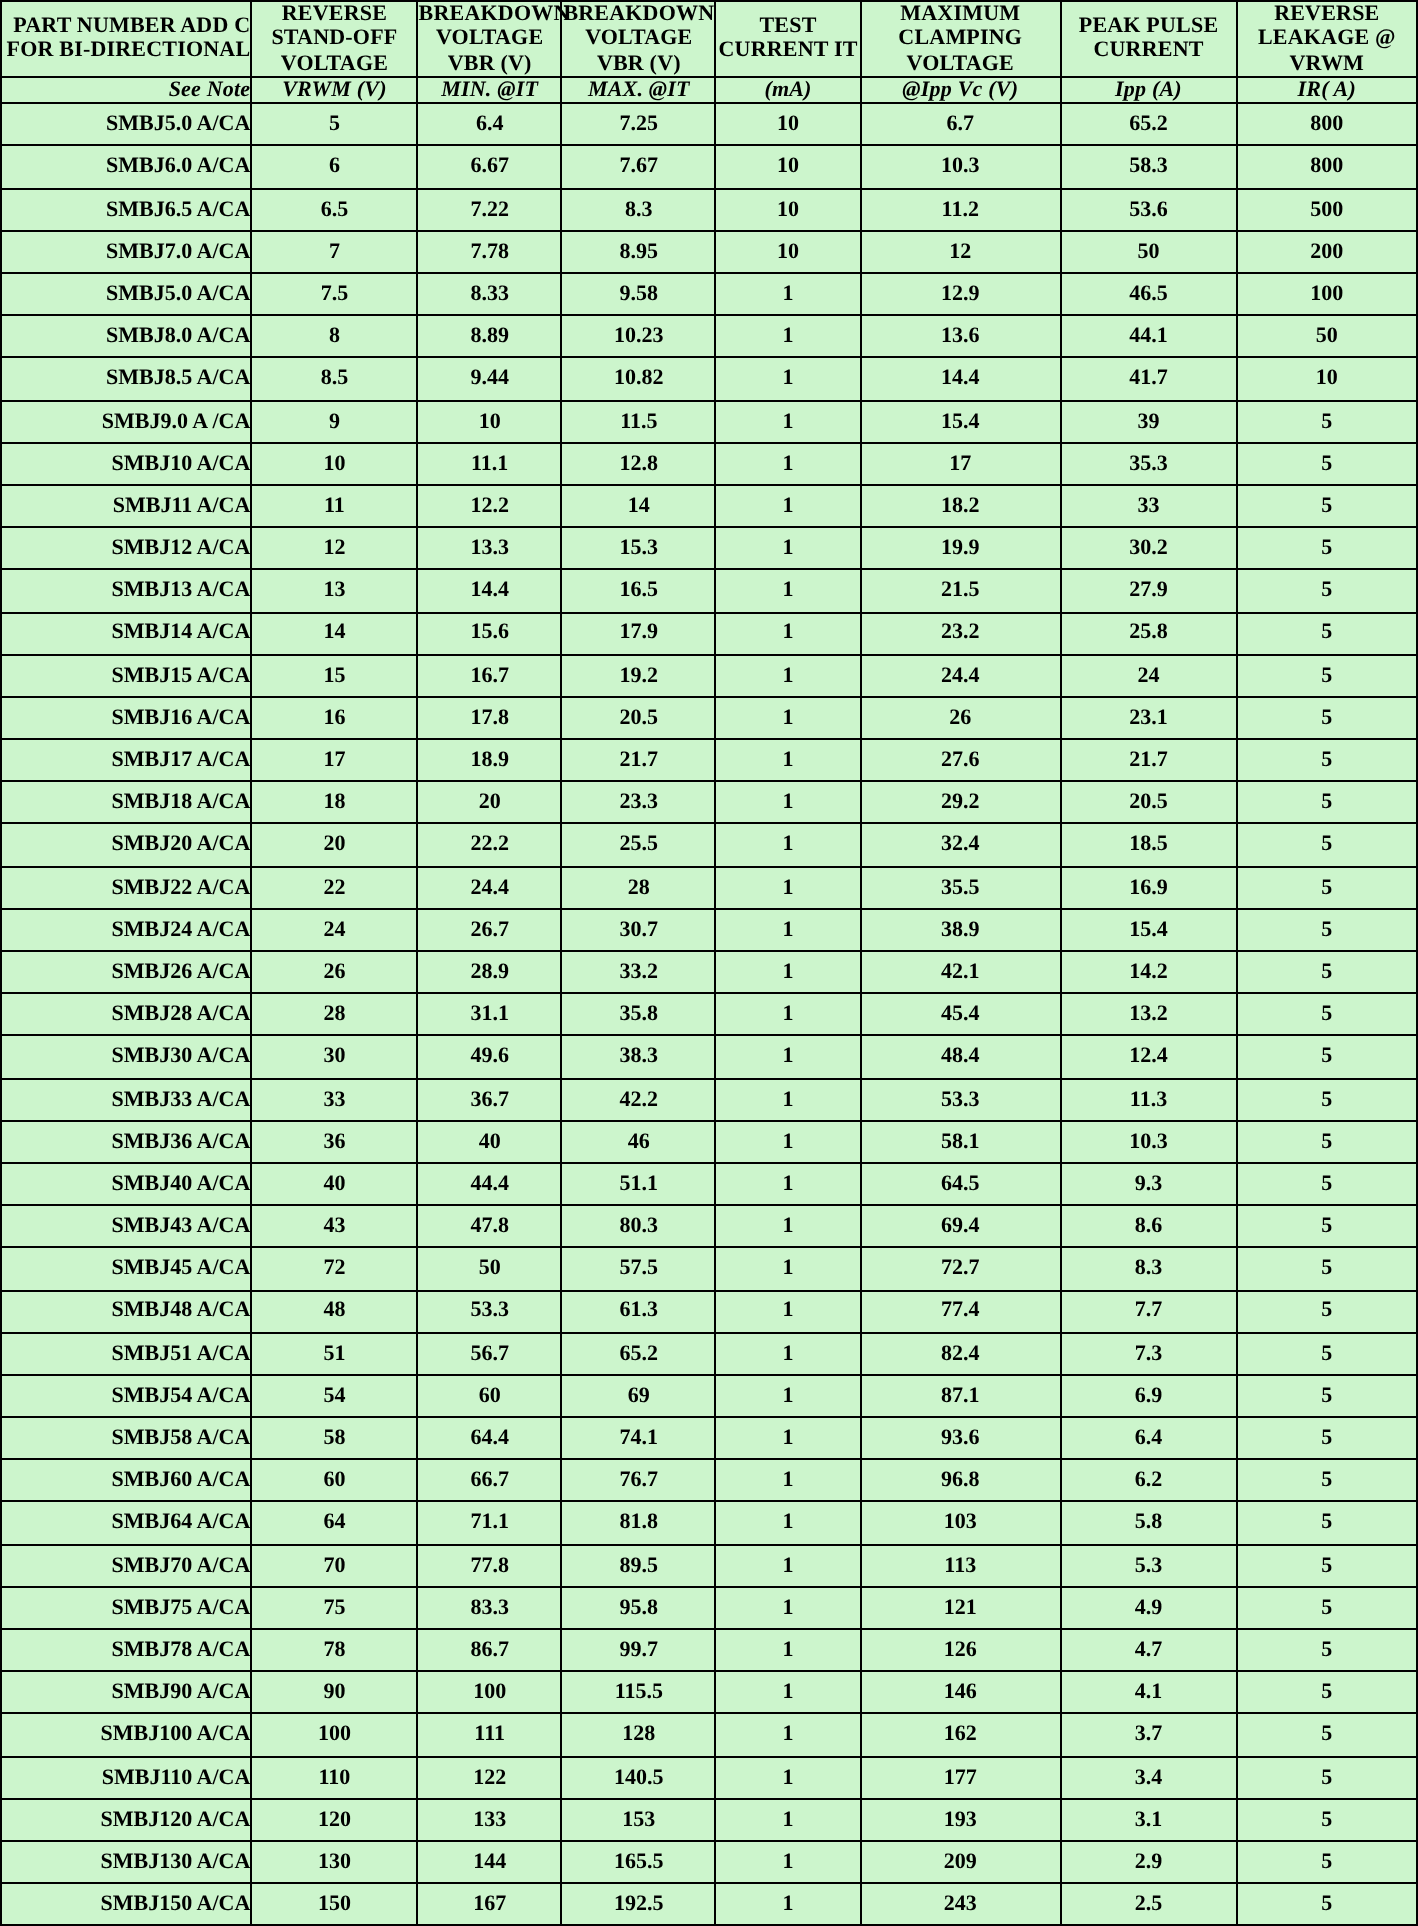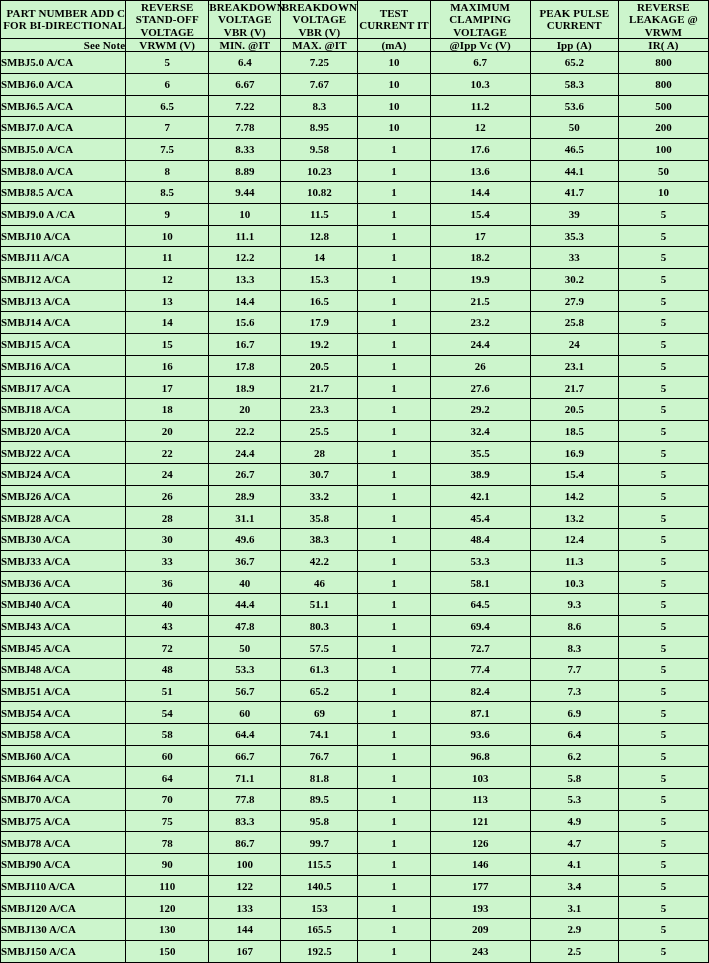--- a/index.html
+++ b/index.html
@@ -37,29 +37,30 @@
     letter-spacing: 0.1px;
   }
   thead th.left-head {
     text-align: right;
     padding-left: 4px;
   }
   tr.unit-row th {
     background: #ccf5cc;
     font-size: 11px;
     padding: 3px 1px;
+    font-style: italic;
   }
   tbody td {
     background: #ccf5cc;
     text-align: center;
     vertical-align: middle;
     height: 20.2px;
   }
   tbody td.part {
-    text-align: left;
+    text-align: right;
     padding-left: 5px;
   }
   
   col.c0 { width: 125px; }
   col.c1 { width: 83px; }
   col.c2 { width: 72px; }
   col.c3 { width: 77px; }
   col.c4 { width: 72px; }
   col.c5 { width: 100px; }
   col.c6 { width: 88px; }
@@ -141,21 +142,21 @@
         <td>12</td>
         <td>50</td>
         <td>200</td>
       </tr>
       <tr>
         <td class="part">SMBJ5.0 A/CA</td>
         <td>7.5</td>
         <td>8.33</td>
         <td>9.58</td>
         <td>1</td>
-        <td>17.6</td>
+        <td>12.9</td>
         <td>46.5</td>
         <td>100</td>
       </tr>
       <tr>
         <td class="part">SMBJ8.0 A/CA</td>
         <td>8</td>
         <td>8.89</td>
         <td>10.23</td>
         <td>1</td>
         <td>13.6</td>
@@ -476,20 +477,30 @@
         <td class="part">SMBJ90 A/CA</td>
         <td>90</td>
         <td>100</td>
         <td>115.5</td>
         <td>1</td>
         <td>146</td>
         <td>4.1</td>
         <td>5</td>
       </tr>
       <tr>
+        <td class="part">SMBJ100 A/CA</td>
+        <td>100</td>
+        <td>111</td>
+        <td>128</td>
+        <td>1</td>
+        <td>162</td>
+        <td>3.7</td>
+        <td>5</td>
+      </tr>
+      <tr>
         <td class="part">SMBJ110 A/CA</td>
         <td>110</td>
         <td>122</td>
         <td>140.5</td>
         <td>1</td>
         <td>177</td>
         <td>3.4</td>
         <td>5</td>
       </tr>
       <tr>

